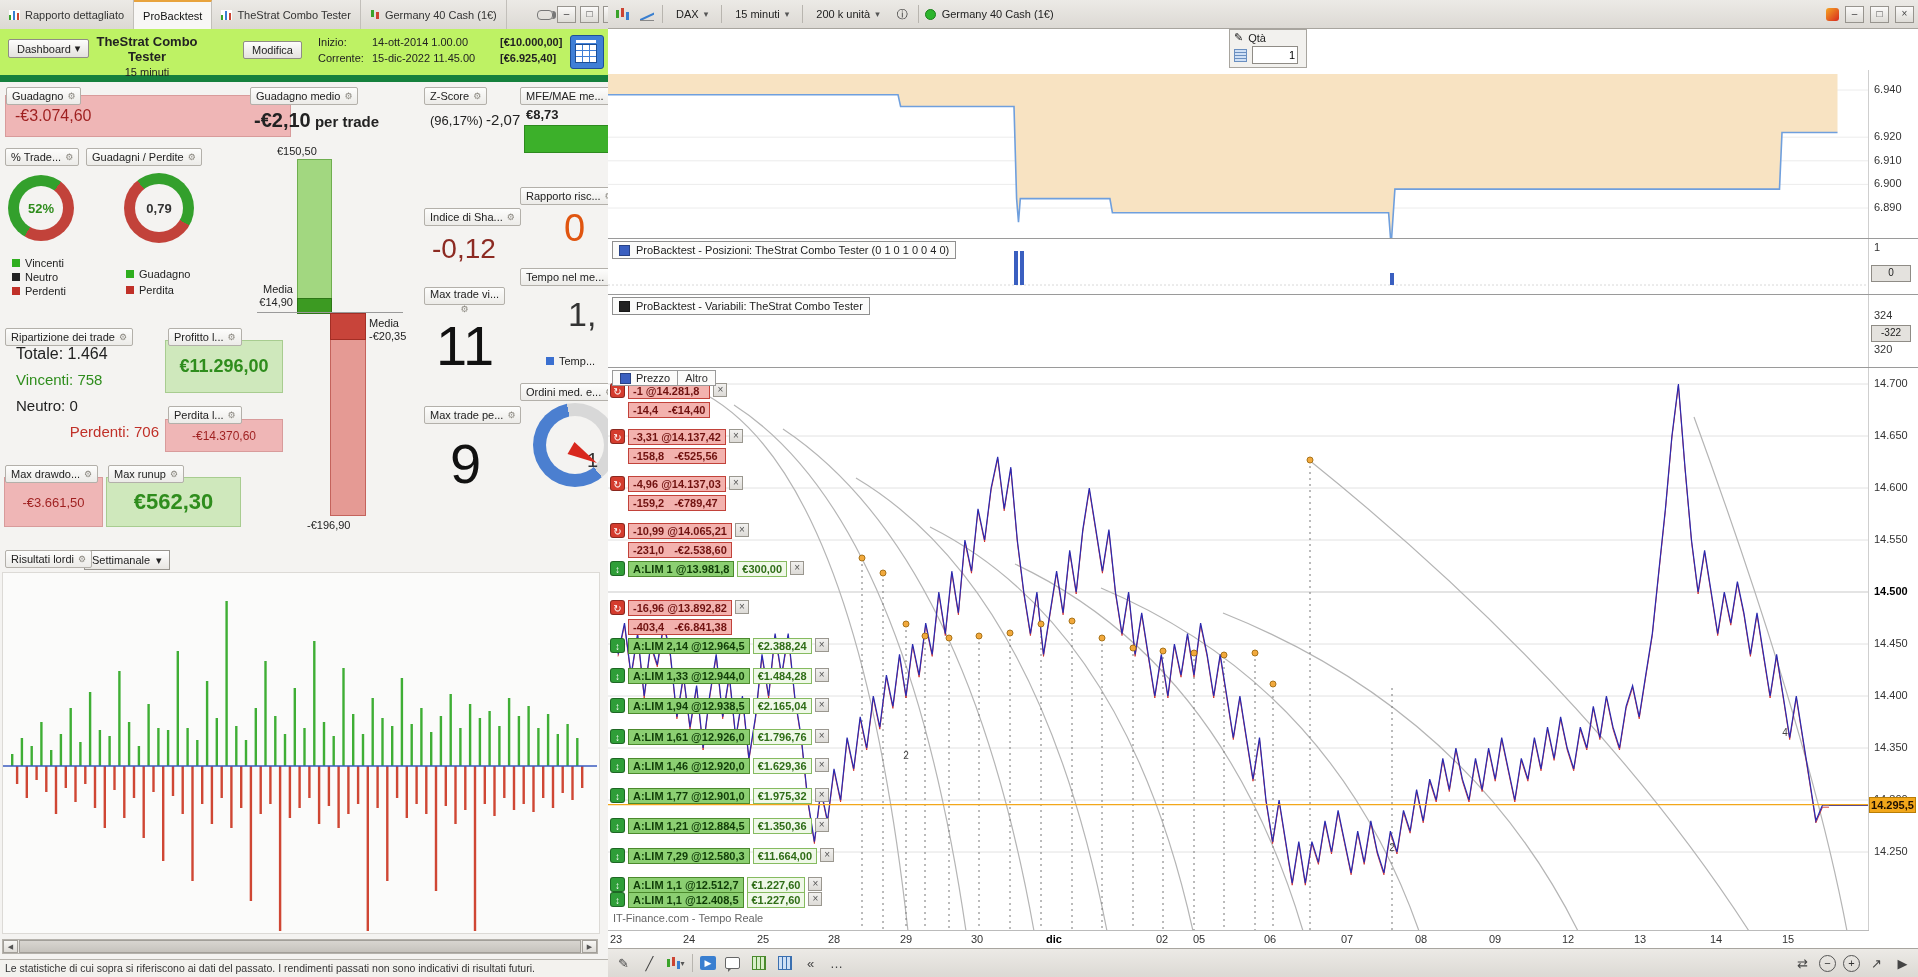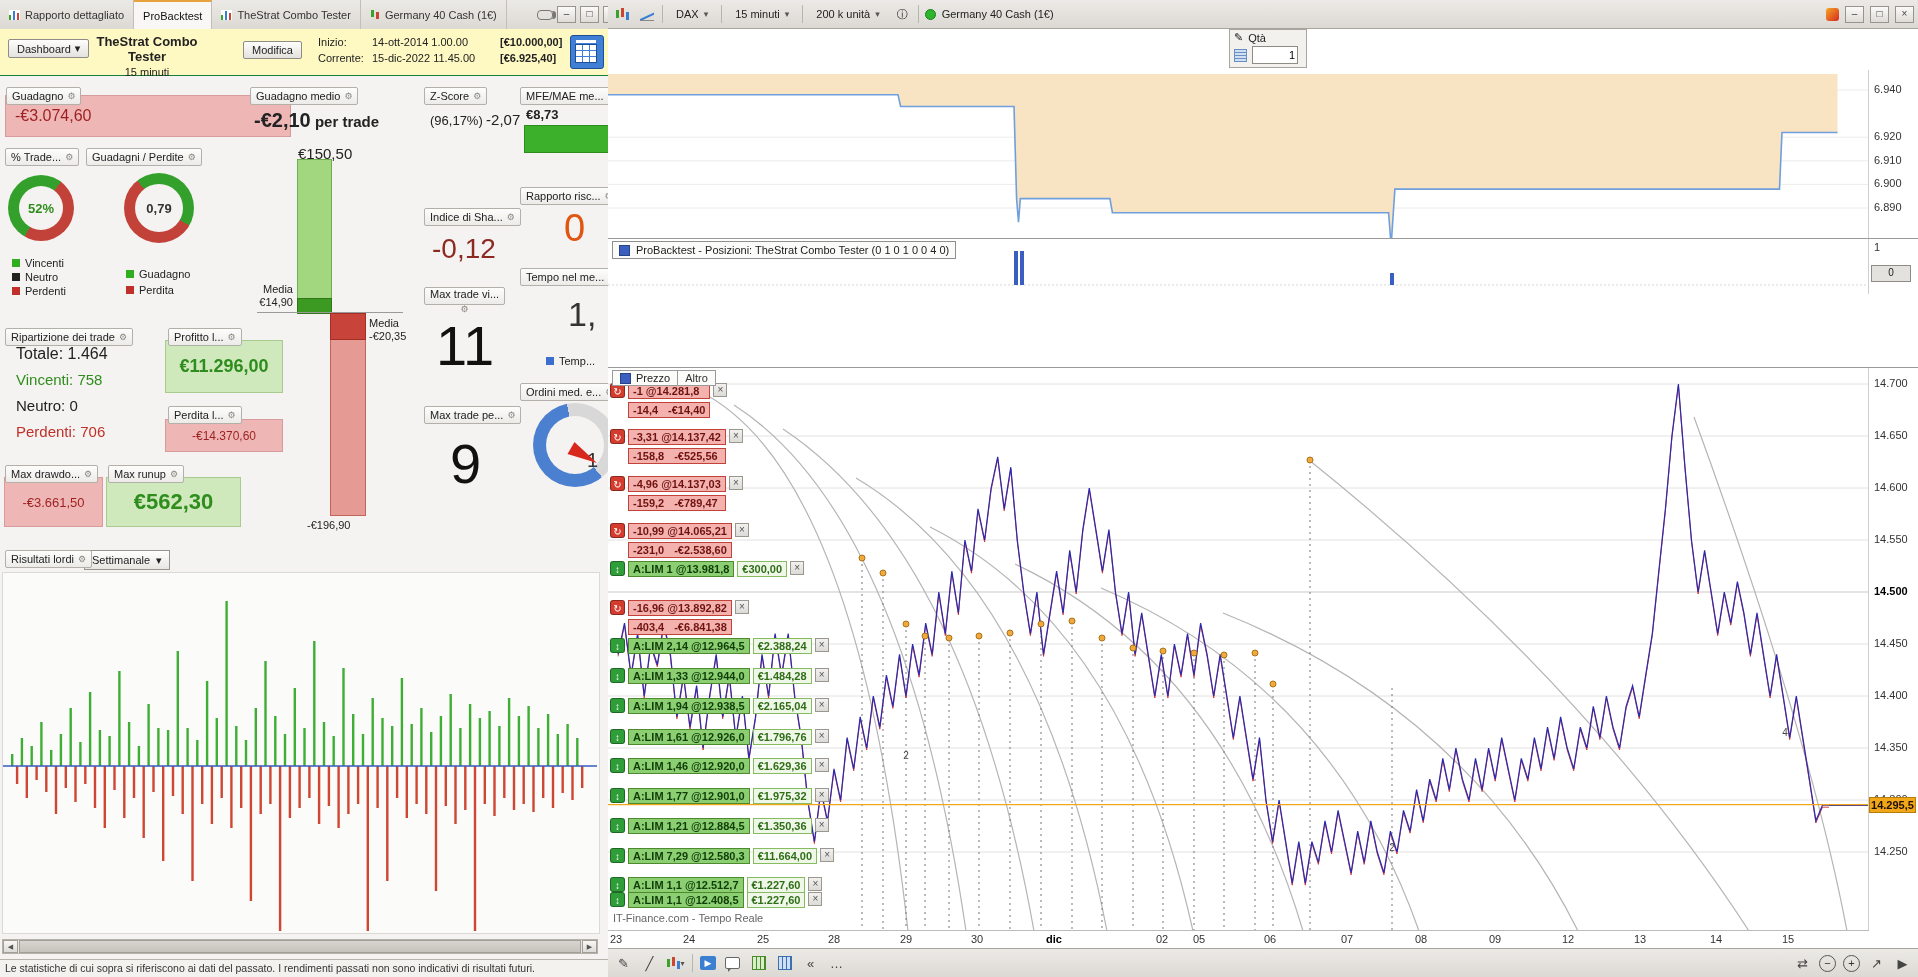--- a/index.html
+++ b/index.html
@@ -14,21 +14,21 @@
   .tabicon-bars i:nth-child(1){left:0;height:5px;background:#3aa32a;}
   .tabicon-bars i:nth-child(2){left:4px;height:9px;}
   .tabicon-bars i:nth-child(3){left:8px;height:7px;background:#cc4433;}
   .tabicon-candle{display:inline-block;width:10px;height:11px;position:relative;}
   .tabicon-candle i{position:absolute;width:3px;}
   .tabicon-candle i:nth-child(1){left:1px;top:1px;height:7px;background:#3aa32a;}
   .tabicon-candle i:nth-child(2){left:6px;top:3px;height:7px;background:#cc4433;}
   .tb-right{margin-left:auto;display:flex;align-items:center;gap:4px;padding-right:4px;}
   .chain{display:inline-block;width:14px;height:8px;border:1px solid #777;border-radius:4px;box-shadow:4px 0 0 -1px #777;}
   .winbtn{display:inline-block;width:17px;height:15px;background:linear-gradient(#fbfaf9,#dedcd7);border:1px solid #97948e;font-size:10px;line-height:13px;text-align:center;color:#444;}
-  .lheader{position:absolute;left:0;top:29px;width:100%;height:46px;background:#fef9c3;border-bottom:1px solid #15803d;}
+  .lheader{position:absolute;left:0;top:29px;width:100%;height:46px;background:#bef264;border-bottom:7px solid #15803d;}
   .btn{position:absolute;display:inline-flex;align-items:center;gap:4px;background:linear-gradient(#fdfdfc,#e4e2de);border:1px solid #8f8c86;border-radius:2px;padding:2px 8px;font-size:11px;color:#222;}
   .hdr-title{position:absolute;left:78px;top:5px;width:138px;text-align:center;}
   .hdr-title .t1{font-weight:bold;font-size:13px;}
   .hdr-title .t2{font-size:11px;margin-top:2px;}
   .dates{position:absolute;left:318px;top:5px;font-size:11px;line-height:16px;color:#222;white-space:nowrap;}
   .dates b{font-weight:bold;}
   .dates .dl{display:inline-block;width:54px;}
   .dates .dvv{display:inline-block;width:128px;}
   .calcicon{position:absolute;left:570px;top:6px;width:32px;height:32px;background:#3f7fd6;border:1px solid #1d4f96;border-radius:3px;}
   .calcicon .grid{position:absolute;left:5px;top:9px;width:20px;height:17px;background:
@@ -241,21 +241,21 @@
         </div>
 
       <div class="pill" style="left:5px;top:253px;">
           <span>Ripartizione dei trade</span>
           <span class="gear">⚙</span>
         </div>
       <div class="card-box ripart">
         <div class="rr tot"><span>Totale:</span> <span>1.464</span></div>
         <div class="rr v-green"><span>Vincenti:</span> <span>758</span></div>
         <div class="rr"><span>Neutro:</span> <span>0</span></div>
-        <div class="rr" style="color:#c03028;"><span>Perdenti:</span> <span>706</span></div>
+        <div class="rr" style="color:#c03028;text-align:right;"><span>Perdenti:</span> <span>706</span></div>
       </div>
 
       <div class="pill" style="left:168px;top:253px;">
           <span>Profitto l...</span>
           <span class="gear">⚙</span>
         </div>
       <div class="card-box box-green" style="left:165px;top:265px;width:116px;height:51px;display:flex;align-items:center;justify-content:center;">
         <span class="v-green" style="font-size:18px;font-weight:bold;">€11.296,00</span>
       </div>
       <div class="pill" style="left:168px;top:331px;">
@@ -282,21 +282,21 @@
       </div>
 
       <div class="pill" style="left:250px;top:12px;">
           <span>Guadagno medio</span>
           <span class="gear">⚙</span>
         </div>
       <div style="position:absolute;left:254px;top:34px;">
         <span style="font-size:20px;font-weight:bold;">-€2,10</span><span style="font-size:15px;font-weight:bold;"> per trade</span>
       </div>
       <div style="position:absolute;left:245px;top:60px;width:170px;height:400px;">
-        <div style="position:absolute;left:53px;top:10px;font-size:15px;">€150,50</div>
+        <div style="position:absolute;left:32px;top:10px;font-size:11px;">€150,50</div>
         <div class="gm-bar" style="left:52px;top:24px;width:33px;height:153px;background:#a2d780;border-color:#6fae4f;">
           <div style="position:absolute;left:-1px;bottom:-1px;width:33px;height:14px;background:#3c9a22;border:1px solid #2d7716;"></div>
         </div>
         <div style="position:absolute;left:0px;top:148px;width:48px;text-align:right;font-size:11px;line-height:13px;">
           <div>Media</div>
             <div>€14,90</div>
         </div>
         <div style="position:absolute;left:12px;top:177px;width:146px;height:1px;background:#9a9a9a;"></div>
         <div class="gm-bar" style="left:85px;top:178px;width:34px;height:201px;background:#e59a94;border-color:#c4635c;">
           <div style="position:absolute;left:-1px;top:-1px;width:34px;height:25px;background:#c8443a;border:1px solid #a32e25;"></div>
@@ -582,20 +582,31 @@
             <rect x="406" y="12" width="4" height="34" fill="#3a5fc0"></rect>
             <rect x="412" y="12" width="4" height="34" fill="#3a5fc0"></rect>
             <rect x="782" y="34" width="4" height="12" fill="#3a5fc0"></rect>
           </svg></div>
       <div class="gutter">
         <span class="axlab" style="top:2px;">1</span>
         <span class="axbox" style="top:26px;">0</span>
       </div>
     </div>
 
+    <div class="panel bt" style="top:294px;height:73px;">
+      <div class="ptitle">
+          <span class="sq" style="background:#222;"></span>
+          <span>ProBacktest - Variabili: TheStrat Combo Tester</span>
+        </div>
+      <div class="gutter">
+        <span class="axlab" style="top:14px;">324</span>
+        <span class="axbox" style="top:30px;">-322</span>
+        <span class="axlab" style="top:48px;">320</span>
+      </div>
+    </div>
 
     <div class="panel bt" style="top:367px;height:563px;">
       <div class="ctabs">
         <div class="ctab">
             <span class="sq" style="background:#3a5fc0;"></span>
             <span>Prezzo</span>
           </div>
         <div class="ctab alt">
             <span>Altro</span>
           </div>

